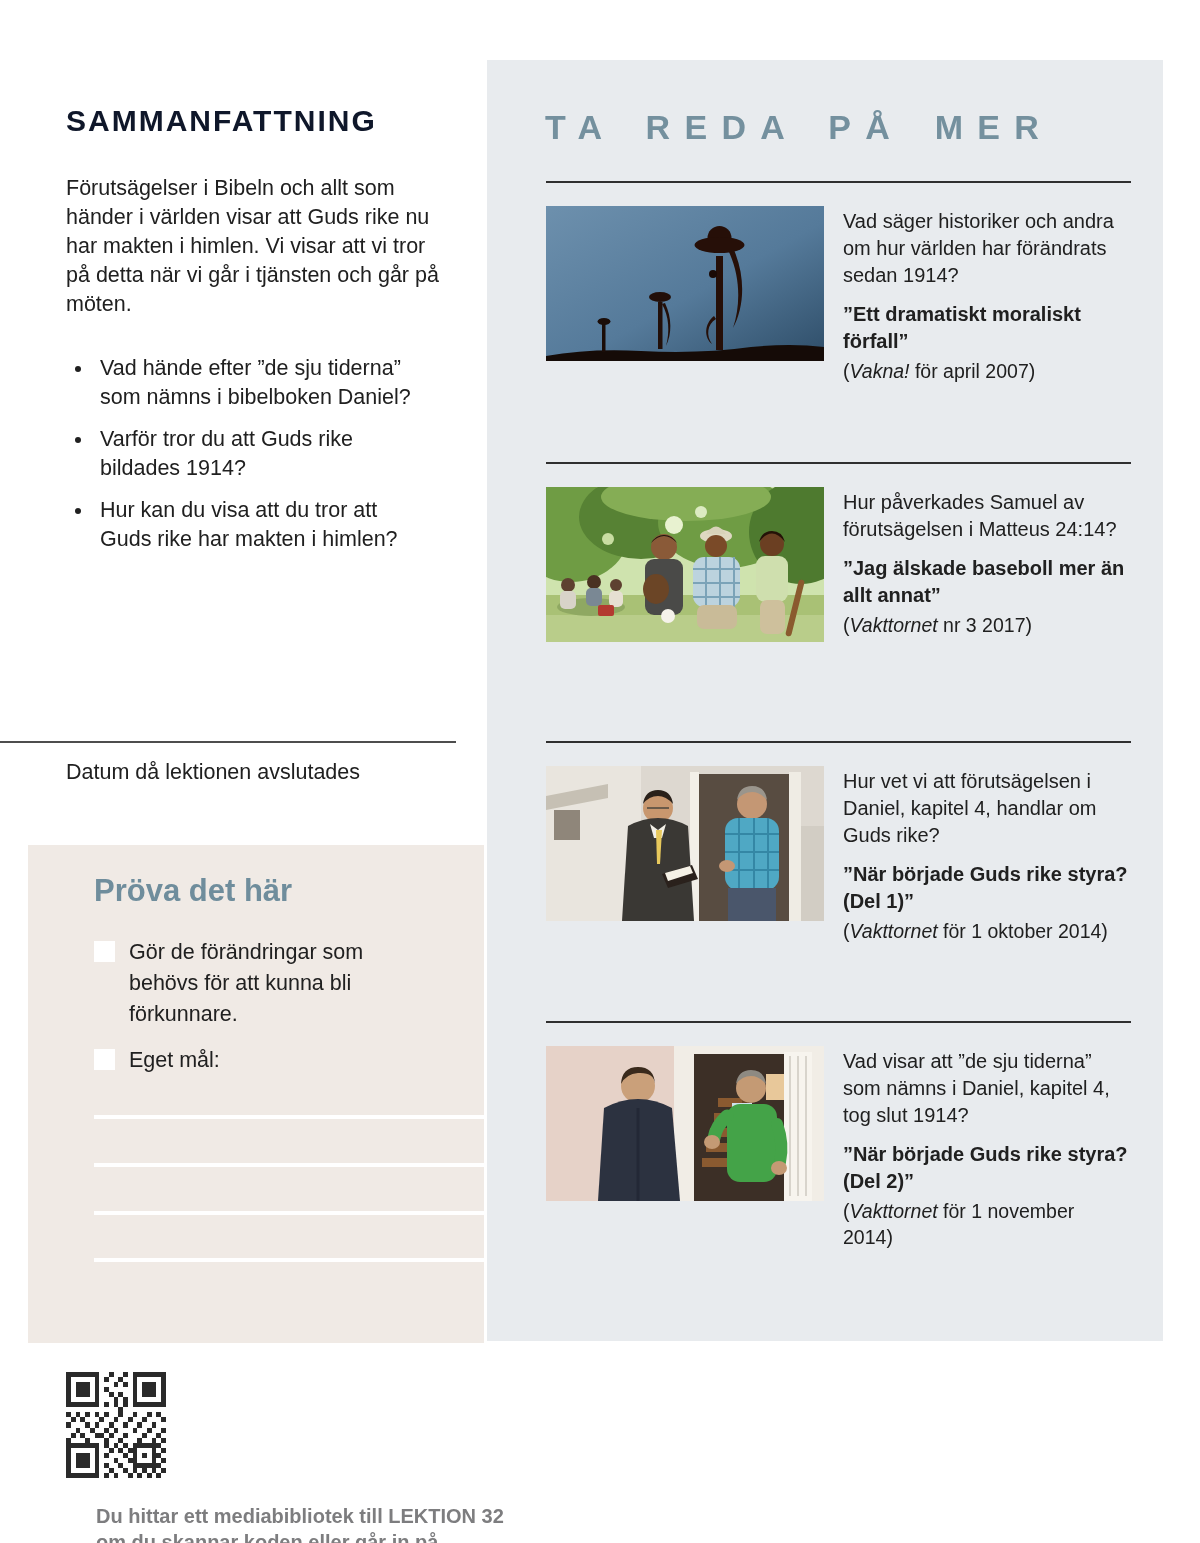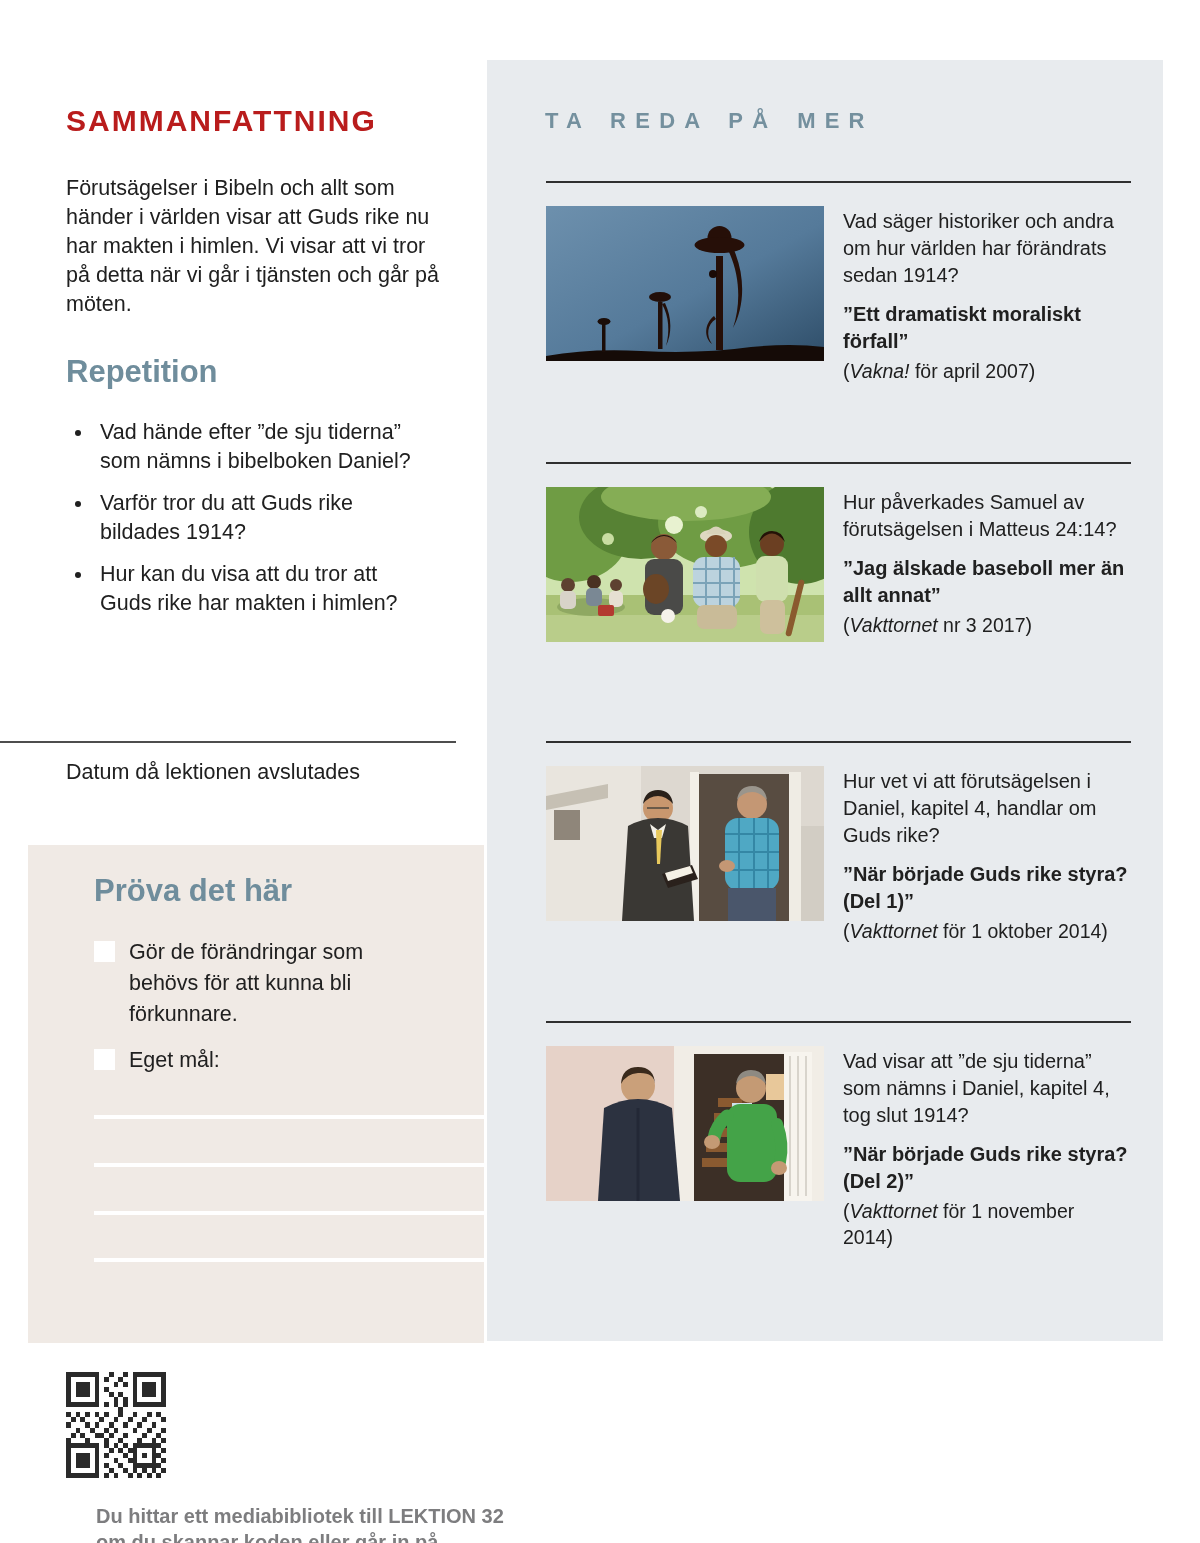--- a/index.html
+++ b/index.html
@@ -3,21 +3,21 @@
 <meta charset="utf-8">
 <style>
   html,body{margin:0;padding:0;background:#ffffff;}
   .page{
     position:relative;width:1200px;height:1543px;background:#ffffff;
     font-family:"Liberation Sans", sans-serif;color:#202020;overflow:hidden;
   }
   
   .left-col{position:absolute;left:66px;top:104px;width:392px;}
   .summary-title{
-    color:#b91c1c;font-size:30px;font-weight:700;letter-spacing:2px;
+    color:#0f172a;font-size:30px;font-weight:700;letter-spacing:2px;
     margin:0 0 36px 0;
   }
   .summary-text{font-size:21.5px;line-height:29px;margin:0 8px 35px 0;}
   .review-title{color:#6f8d9c;font-size:31px;font-weight:700;margin:0 0 28px 0;}
   .review-list{margin:0;padding:0 0 0 28px;font-size:21.5px;line-height:29px;width:332px;}
   .review-list li{margin:0 0 13px 0;padding-left:6px;}
   .hr-line{position:absolute;left:0;top:741px;width:456px;height:2px;background:#4d4d4d;}
   .date-label{position:absolute;left:66px;top:760px;font-size:21.5px;}
   
   .try-box{position:absolute;left:0;top:845px;width:456px;height:498px;background:#f0eae5;margin-left:28px;}
@@ -25,21 +25,21 @@
   .check-row{position:absolute;left:66px;display:flex;align-items:flex-start;}
   .check-row.row1{top:92px;}
   .check-row.row2{top:200px;}
   .checkbox{width:21px;height:21px;background:#ffffff;flex:none;margin:4px 14px 0 0;}
   .check-label{font-size:21.5px;line-height:31px;width:280px;}
   .write-line{position:absolute;left:66px;right:0;height:4px;background:#ffffff;}
   
   .panel{position:absolute;left:487px;top:60px;width:676px;height:1281px;background:#e8ebee;}
   .panel-title{
     position:absolute;left:58px;top:48px;margin:0;color:#74909e;
-    font-size:22px;font-weight:700;letter-spacing:0.42em;word-spacing:0.2em;
+    font-size:34px;font-weight:700;letter-spacing:0.42em;word-spacing:0.2em;
   }
   .entry{position:absolute;left:59px;width:585px;}
   .entry.e1{top:121px;} .entry.e2{top:402px;} .entry.e3{top:681px;} .entry.e4{top:961px;}
   .entry-sep{height:2px;background:#2f2f2f;width:585px;margin-bottom:23px;}
   .entry-body{display:flex;}
   .thumb{width:278px;height:155px;flex:none;overflow:hidden;}
   .thumb svg{display:block;width:278px;height:155px;}
   .entry-text{margin-left:19px;width:285px;padding-top:2px;}
   .q{font-size:20px;line-height:27px;margin:0 0 12px 0;}
   .t{font-size:20px;line-height:27px;font-weight:700;margin:0;}
@@ -52,21 +52,20 @@
   .footer-text p{margin:0;}
 </style>
 </head>
 <body>
 
 <div class="page">
 
   <section class="left-col">
     <h1 class="summary-title">SAMMANFATTNING</h1>
     <p class="summary-text">Förutsägelser i Bibeln och allt som händer i världen visar att Guds rike nu har makten i himlen. Vi visar att vi tror på detta när vi går i tjänsten och går på möten.</p>
-    <h2 class="review-title">Repetition</h2>
     <ul class="review-list">
       <li><span>Vad hände efter ”de sju tiderna” som nämns i bibelboken Daniel?</span></li>
       <li><span>Varför tror du att Guds rike bildades 1914?</span></li>
       <li><span>Hur kan du visa att du tror att Guds rike har makten i himlen?</span></li>
     </ul>
   </section>
 
   <div class="hr-line"></div>
   <div class="date-label">Datum då lektionen avslutades</div>
 

